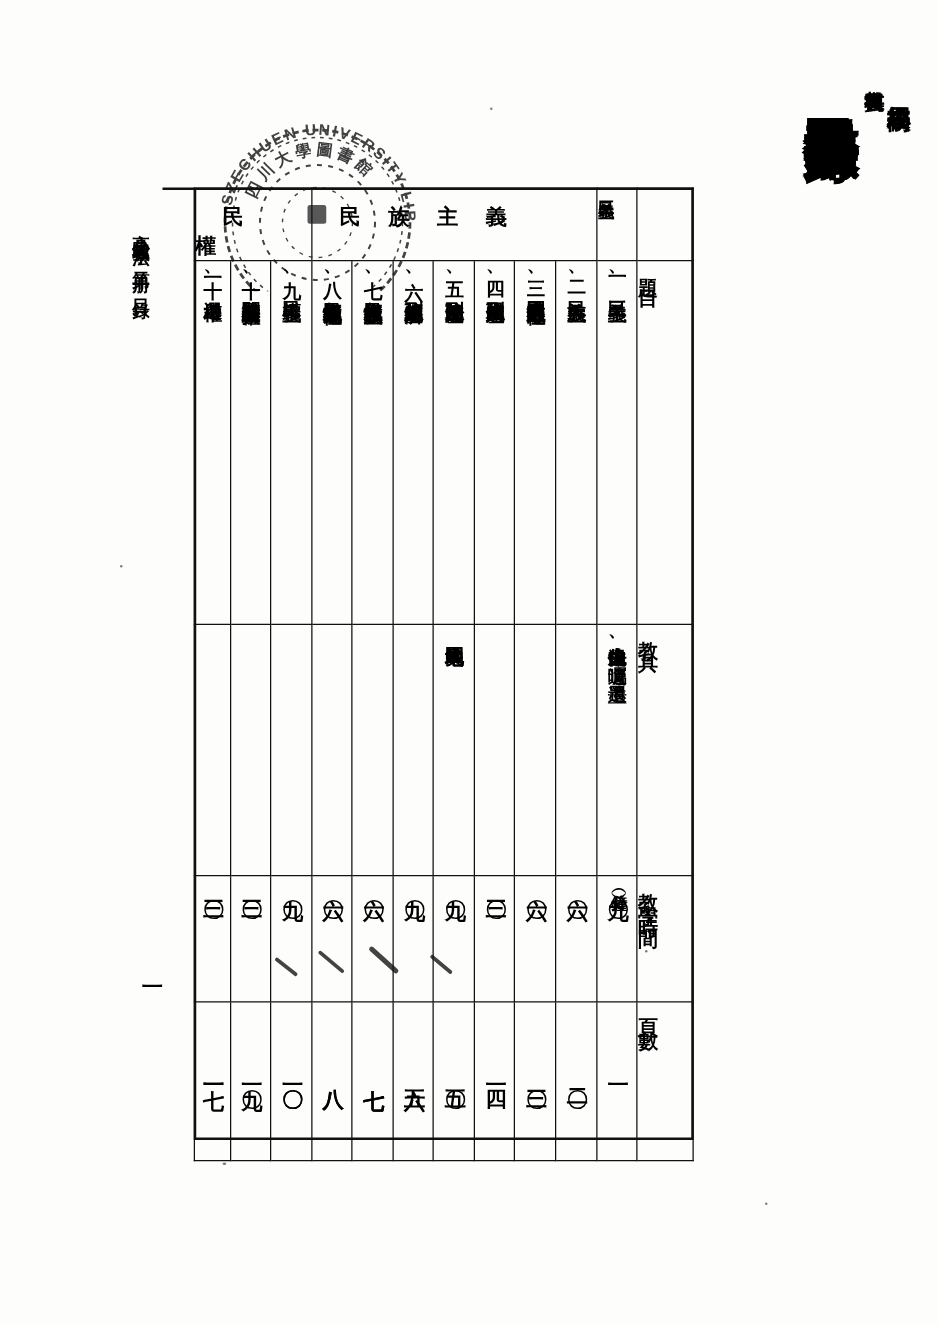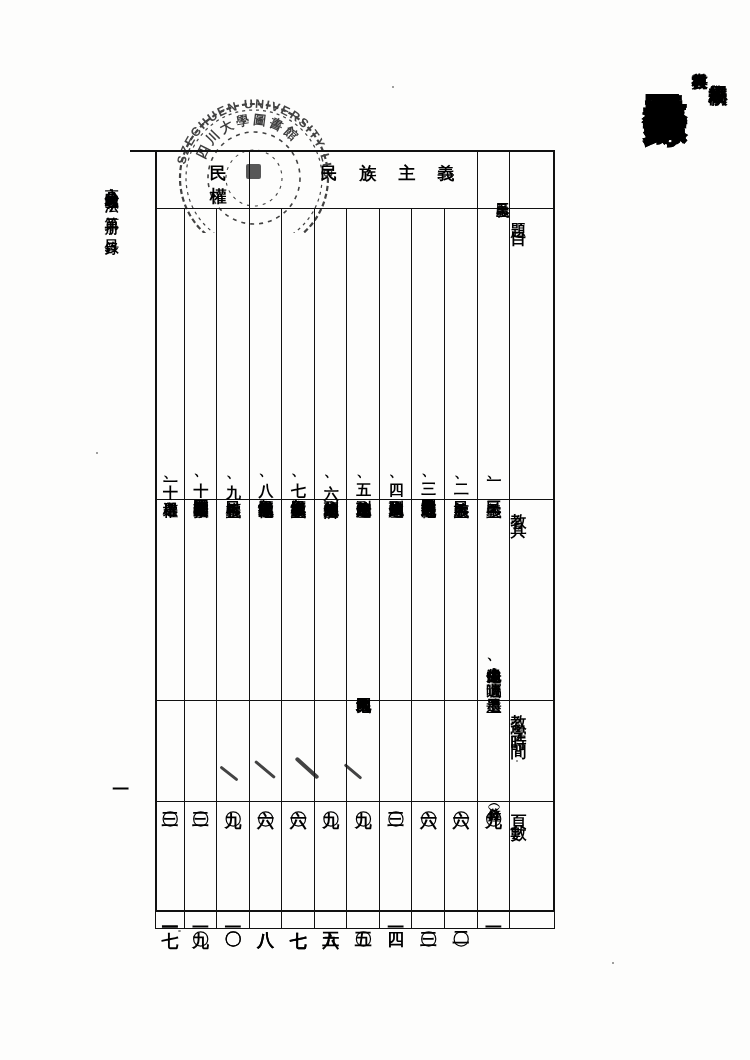--- a/index.html
+++ b/index.html
@@ -110,21 +110,21 @@
     inset: 0;
     width: 100%;
     height: 100%;
     border-collapse: collapse;
     table-layout: fixed;
   }
   table.toc td {
     border: 1px solid #111;
     padding: 0;
     vertical-align: top;
-    text-align: right;
+    text-align: left;
     position: relative;
   }
   
   tr.r-banner td { height: 46px;  border-top: none; }
   tr.r-title  td { height: 290px; }
   tr.r-aids   td { height: 200px; }
   tr.r-time   td { height: 100px; }
   tr.r-page   td { height: 126px; }
 
   

